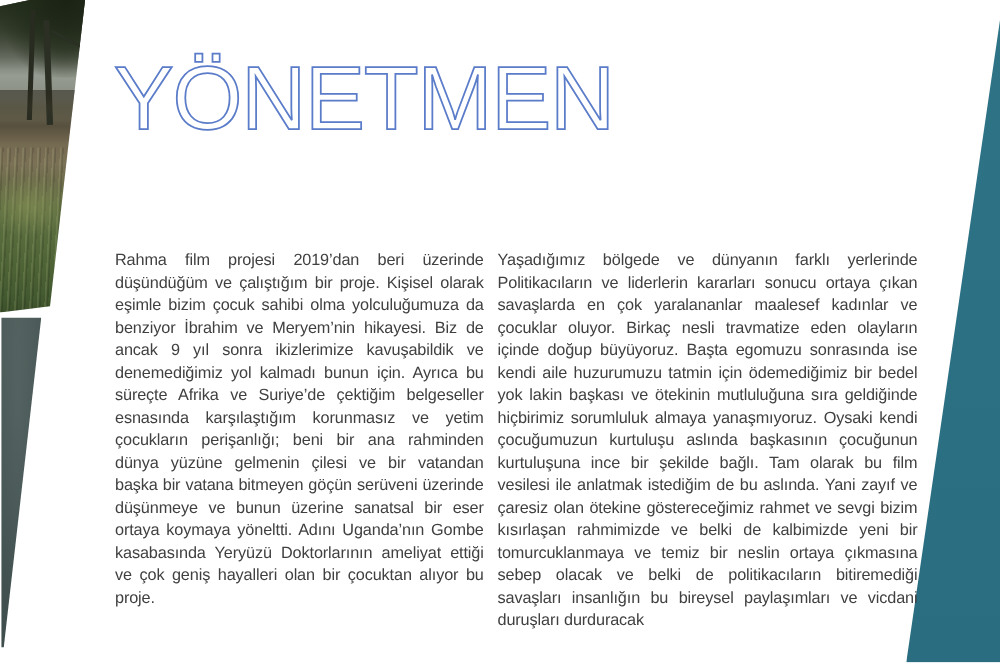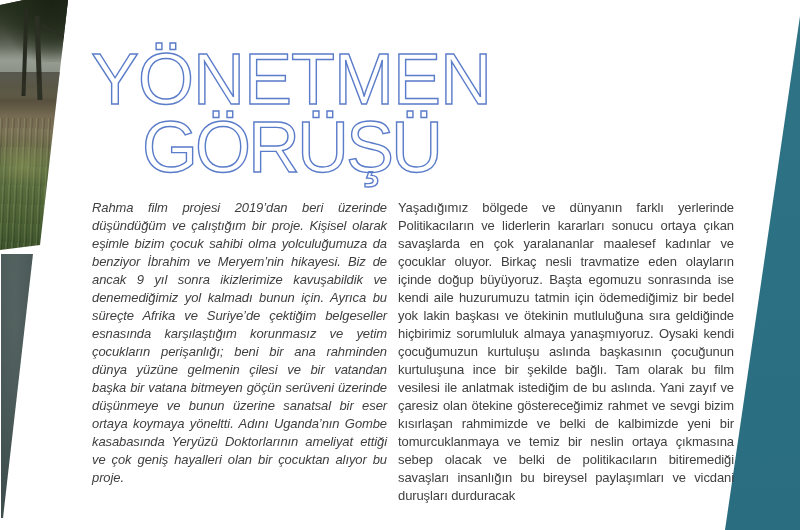--- a/index.html
+++ b/index.html
@@ -79,38 +79,38 @@
   
   .columns {
     position:absolute; left:92px; top:199px; width:642px;
     display:flex; gap:11px;
   }
   .col {
     margin:0; font-size:13px; line-height:18px;
     text-align:justify; letter-spacing:-0.1px;
     color: var(--body_text, #404041);
   }
-  .col-left  { width:295px;font-style:italic; }
+  .col-left  { width:295px; }
   .col-right { width:336px; }
 </style>
 </head>
 <body>
 
 <div class="photo">
   <div class="photo-base"></div>
   <div class="photo-canopy"></div>
   <div class="trunk-a"></div>
   <div class="trunk-b"></div>
   <div class="branch"></div>
   <div class="photo-rocks"></div>
   <div class="grass-streaks"></div>
   <div class="grass-light"></div>
 </div>
 
 <div class="dark-wedge"></div>
 <div class="teal-wedge"></div>
 
-<h1 class="title"><span class="line1">YÖNETMEN</span><br><span class="line2">GÖRÜŞÜ</span></h1>
+<h1 class="title"><span class="line1">YÖNETMEN</span><br></h1>
 
 <div class="columns">
   <p class="col col-left">Rahma film projesi 2019’dan beri üzerinde düşündüğüm ve çalıştığım bir proje. Kişisel olarak eşimle bizim çocuk sahibi olma yolculuğumuza da benziyor İbrahim ve Meryem’nin hikayesi. Biz de ancak 9 yıl sonra ikizlerimize kavuşabildik ve denemediğimiz yol kalmadı bunun için. Ayrıca bu süreçte Afrika ve Suriye’de çektiğim belgeseller esnasında karşılaştığım korunmasız ve yetim çocukların perişanlığı; beni bir ana rahminden dünya yüzüne gelmenin çilesi ve bir vatandan başka bir vatana bitmeyen göçün serüveni üzerinde düşünmeye ve bunun üzerine sanatsal bir eser ortaya koymaya yöneltti. Adını Uganda’nın Gombe kasabasında Yeryüzü Doktorlarının ameliyat ettiği ve çok geniş hayalleri olan bir çocuktan alıyor bu proje.</p>
   <p class="col col-right">Yaşadığımız bölgede ve dünyanın farklı yerlerinde Politikacıların ve liderlerin kararları sonucu ortaya çıkan savaşlarda en çok yaralananlar maalesef kadınlar ve çocuklar oluyor. Birkaç nesli travmatize eden olayların içinde doğup büyüyoruz. Başta egomuzu sonrasında ise kendi aile huzurumuzu tatmin için ödemediğimiz bir bedel yok lakin başkası ve ötekinin mutluluğuna sıra geldiğinde hiçbirimiz sorumluluk almaya yanaşmıyoruz. Oysaki kendi çocuğumuzun kurtuluşu aslında başkasının çocuğunun kurtuluşuna ince bir şekilde bağlı. Tam olarak bu film vesilesi ile anlatmak istediğim de bu aslında. Yani zayıf ve çaresiz olan ötekine göstereceğimiz rahmet ve sevgi bizim kısırlaşan rahmimizde ve belki de kalbimizde yeni bir tomurcuklanmaya ve temiz bir neslin ortaya çıkmasına sebep olacak ve belki de politikacıların bitiremediği savaşları insanlığın bu bireysel paylaşımları ve vicdani duruşları durduracak</p>
 </div>
 
 </body></html>

